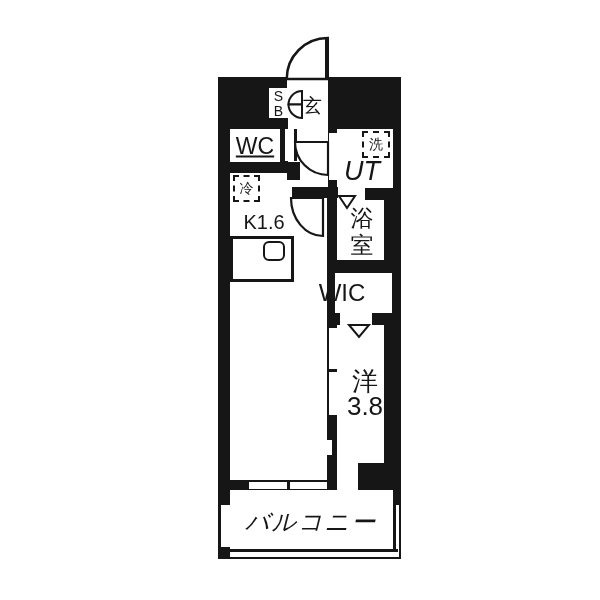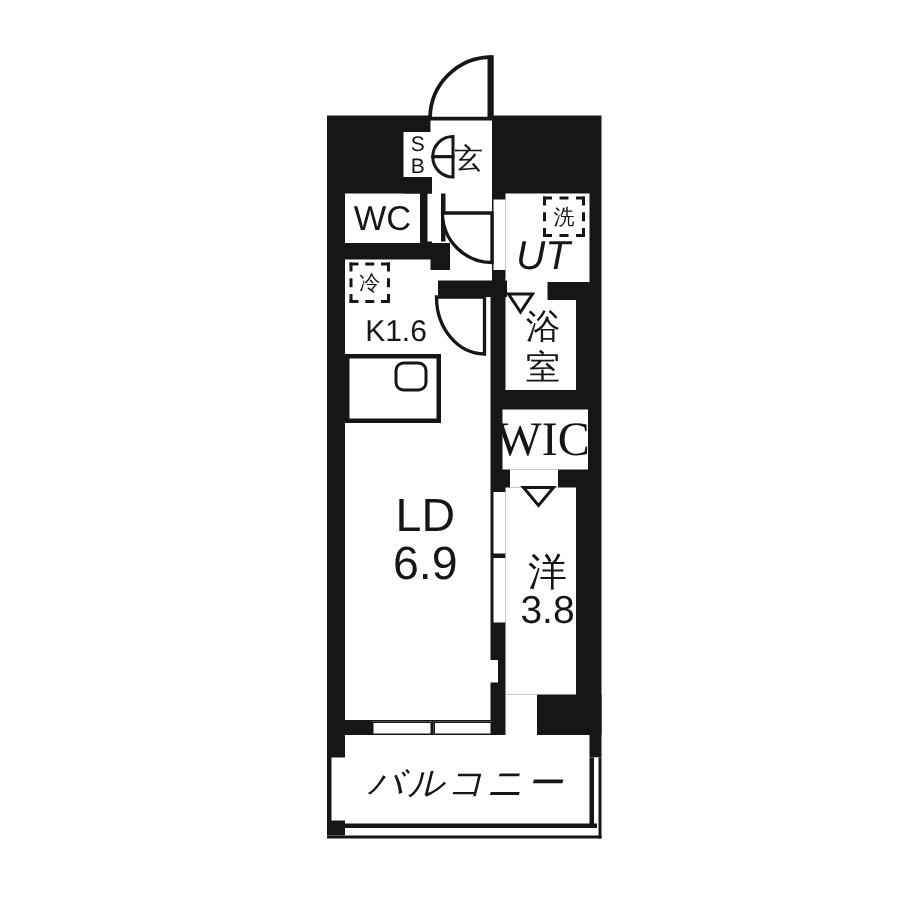--- a/index.html
+++ b/index.html
@@ -70,33 +70,29 @@
     <path d="M 302 104.5 L 302 118 A 13.5 13.5 0 0 1 288.5 104.5 Z" fill="#ffffff" stroke="#161616" stroke-width="2"></path>
     <polygon points="339,196 355,196 347,208" fill="#ffffff" stroke="#161616" stroke-width="2"></polygon>
     <polygon points="349,325 369,325 359,337" fill="#ffffff" stroke="#161616" stroke-width="2"></polygon>
   </svg>
 
   <div class="lbl" style="left:278.5px;top:103px;font-size:14px;line-height:14.5px;">
     <div>S</div>
       <div>B</div>
   </div>
   <div class="lbl" style="left:312.5px;top:105.5px;font-size:19px;">玄</div>
-  <div class="lbl" style="left:255px;top:146px;font-size:23px;">WC</div>
+  <div class="lbl" style="left:255px;top:146px;font-size:23px;text-decoration:underline;">WC</div>
   <div class="lbl" style="left:376px;top:145px;font-size:14px;">洗</div>
   <div class="lbl" style="left:362px;top:171px;font-size:27px;font-style:italic;">UT</div>
   <div class="lbl" style="left:246.5px;top:189px;font-size:14px;">冷</div>
   <div class="lbl" style="left:264px;top:222px;font-size:20px;">K1.6</div>
   <div class="lbl" style="left:362px;top:231px;font-size:23px;line-height:26.5px;">
     <div>浴</div>
       <div>室</div>
   </div>
-  <div class="lbl" style="left:362px;top:293px;font-size:32px;font-family:Liberation Serif, serif;">WIC</div>
-  <div class="lbl" style="left:283.5px;top:360px;font-size:31px;line-height:32px;">
-    <div>LD</div>
-      <div>6.9</div>
-  </div>
+  <div class="lbl" style="left:342px;top:293px;font-size:24px;">WIC</div>
   <div class="lbl" style="left:365px;top:394px;font-size:26px;line-height:25px;">
     <div>洋</div>
       <div>3.8</div>
   </div>
   <div class="lbl" style="left:311px;top:522px;font-size:24px;letter-spacing:2px;font-style:italic;">バルコニー</div>
 
 </div>
 
 </body></html>

